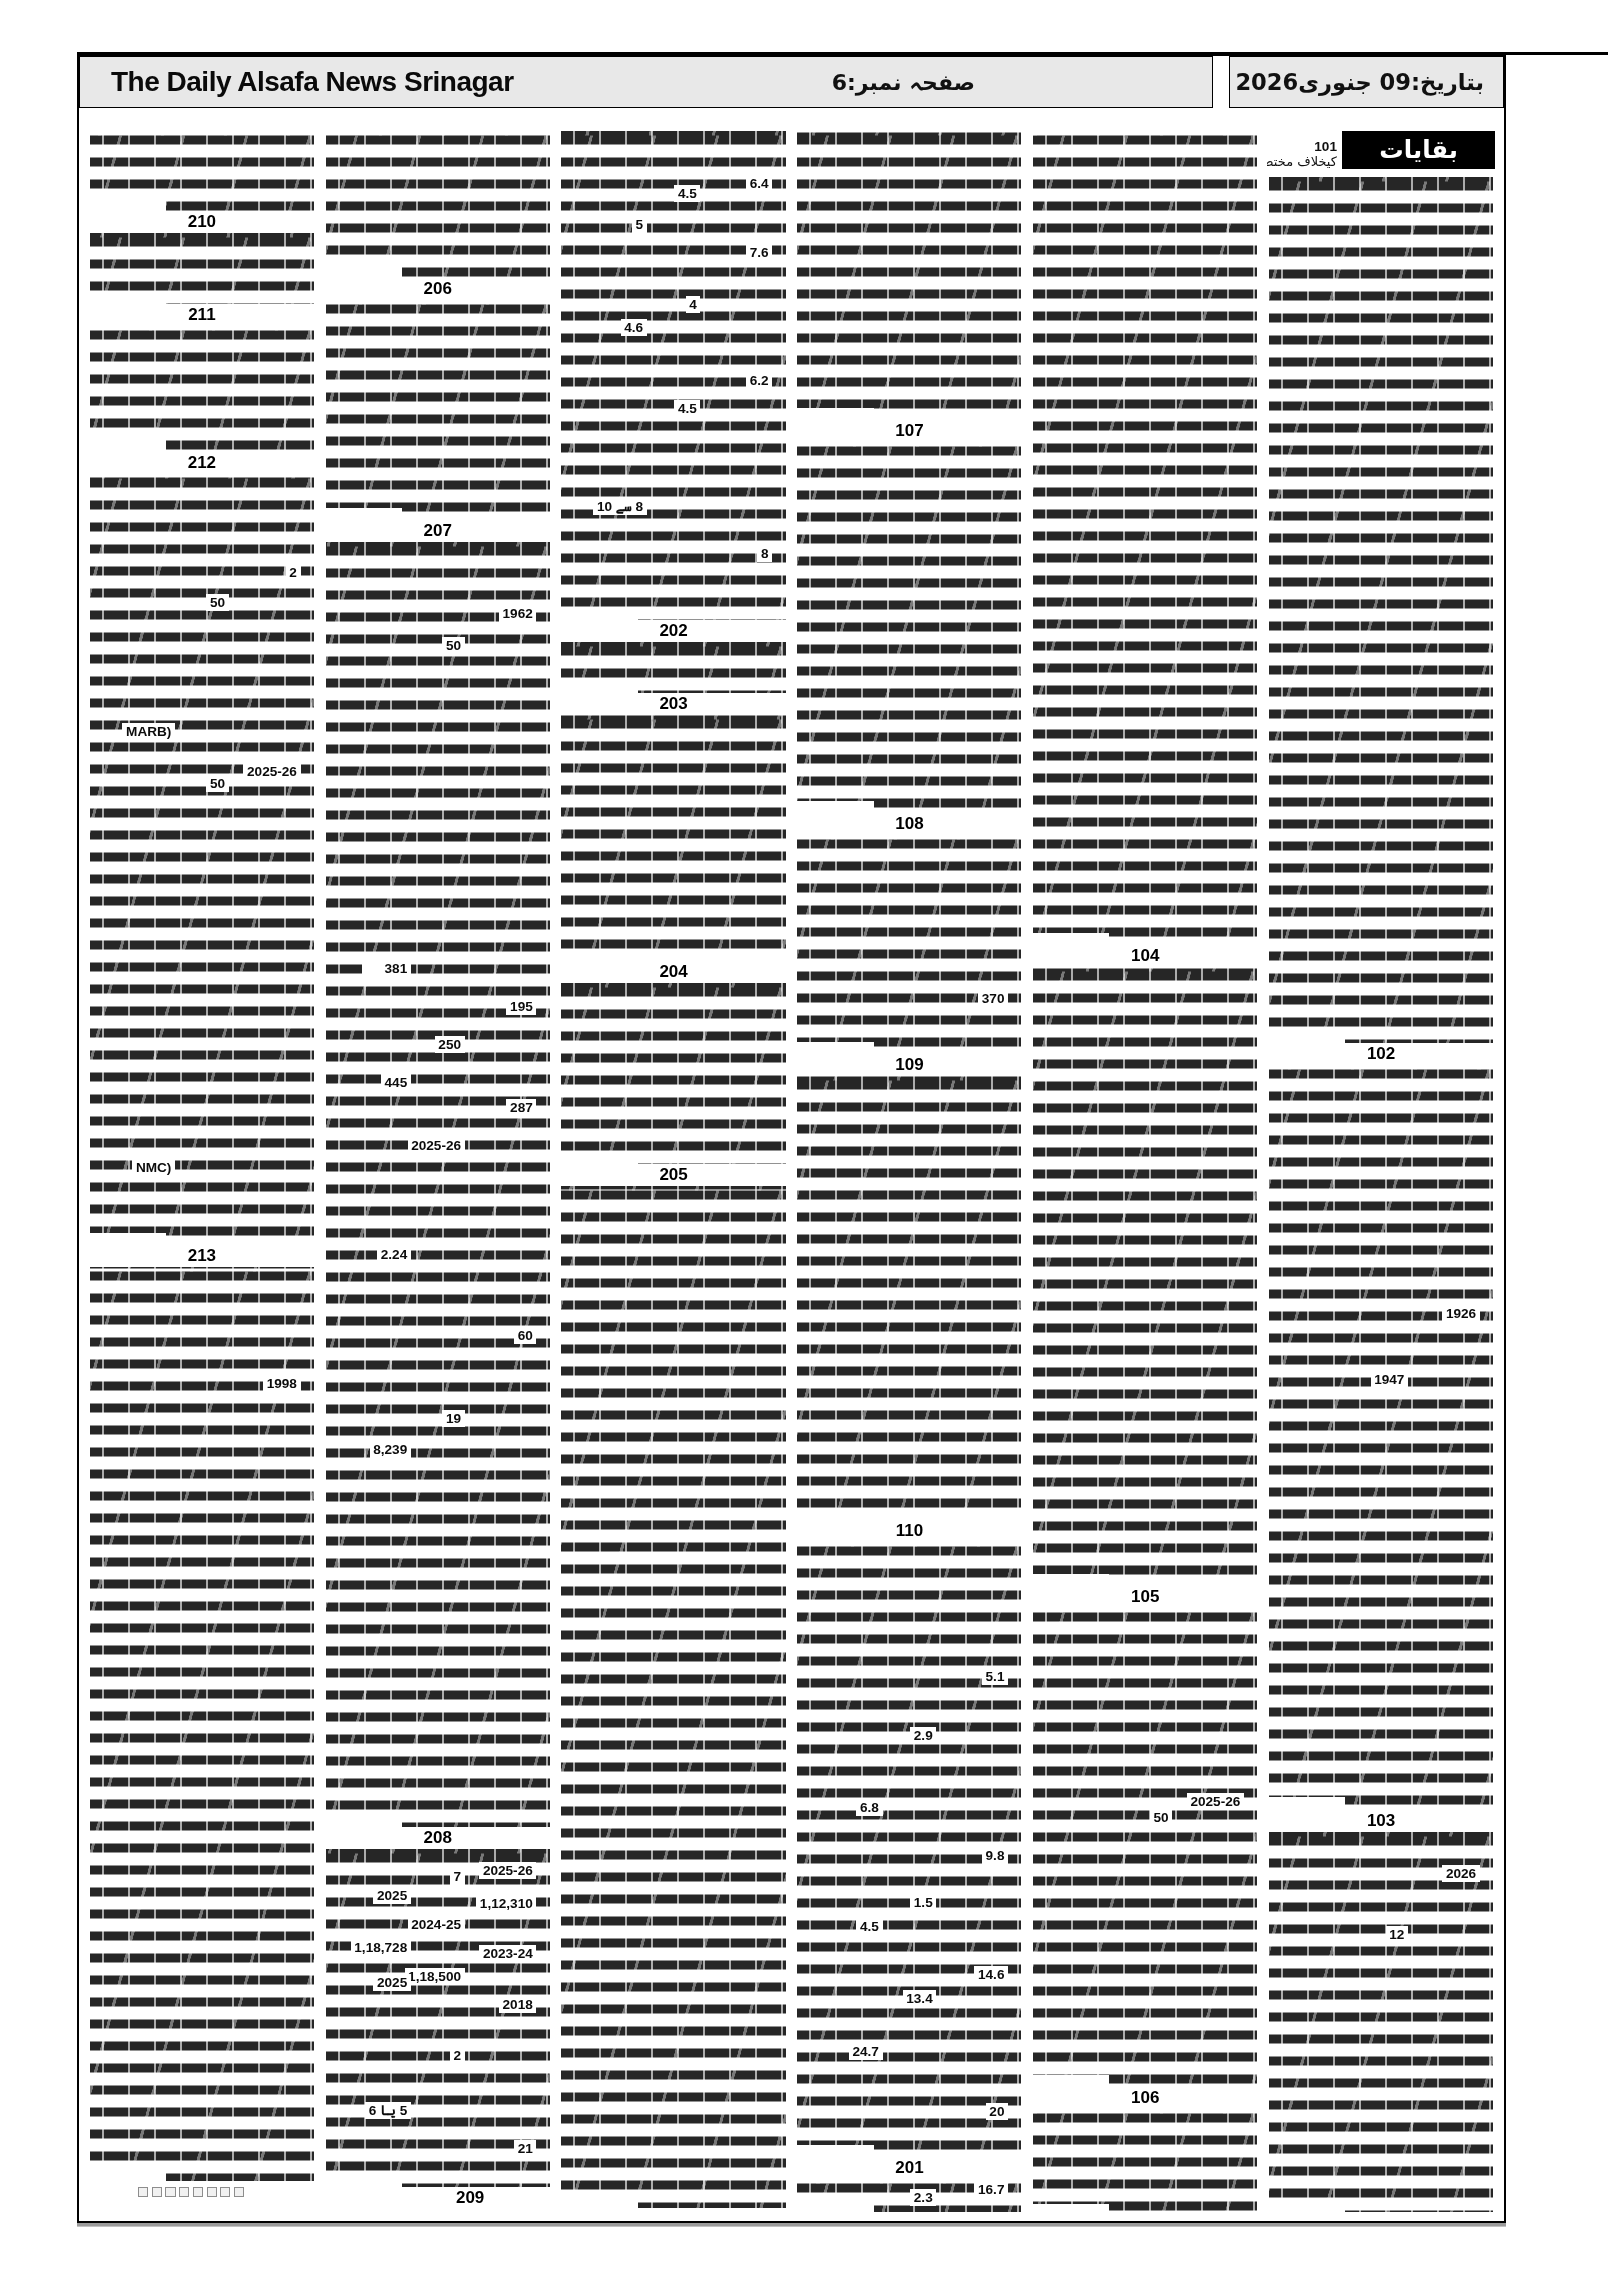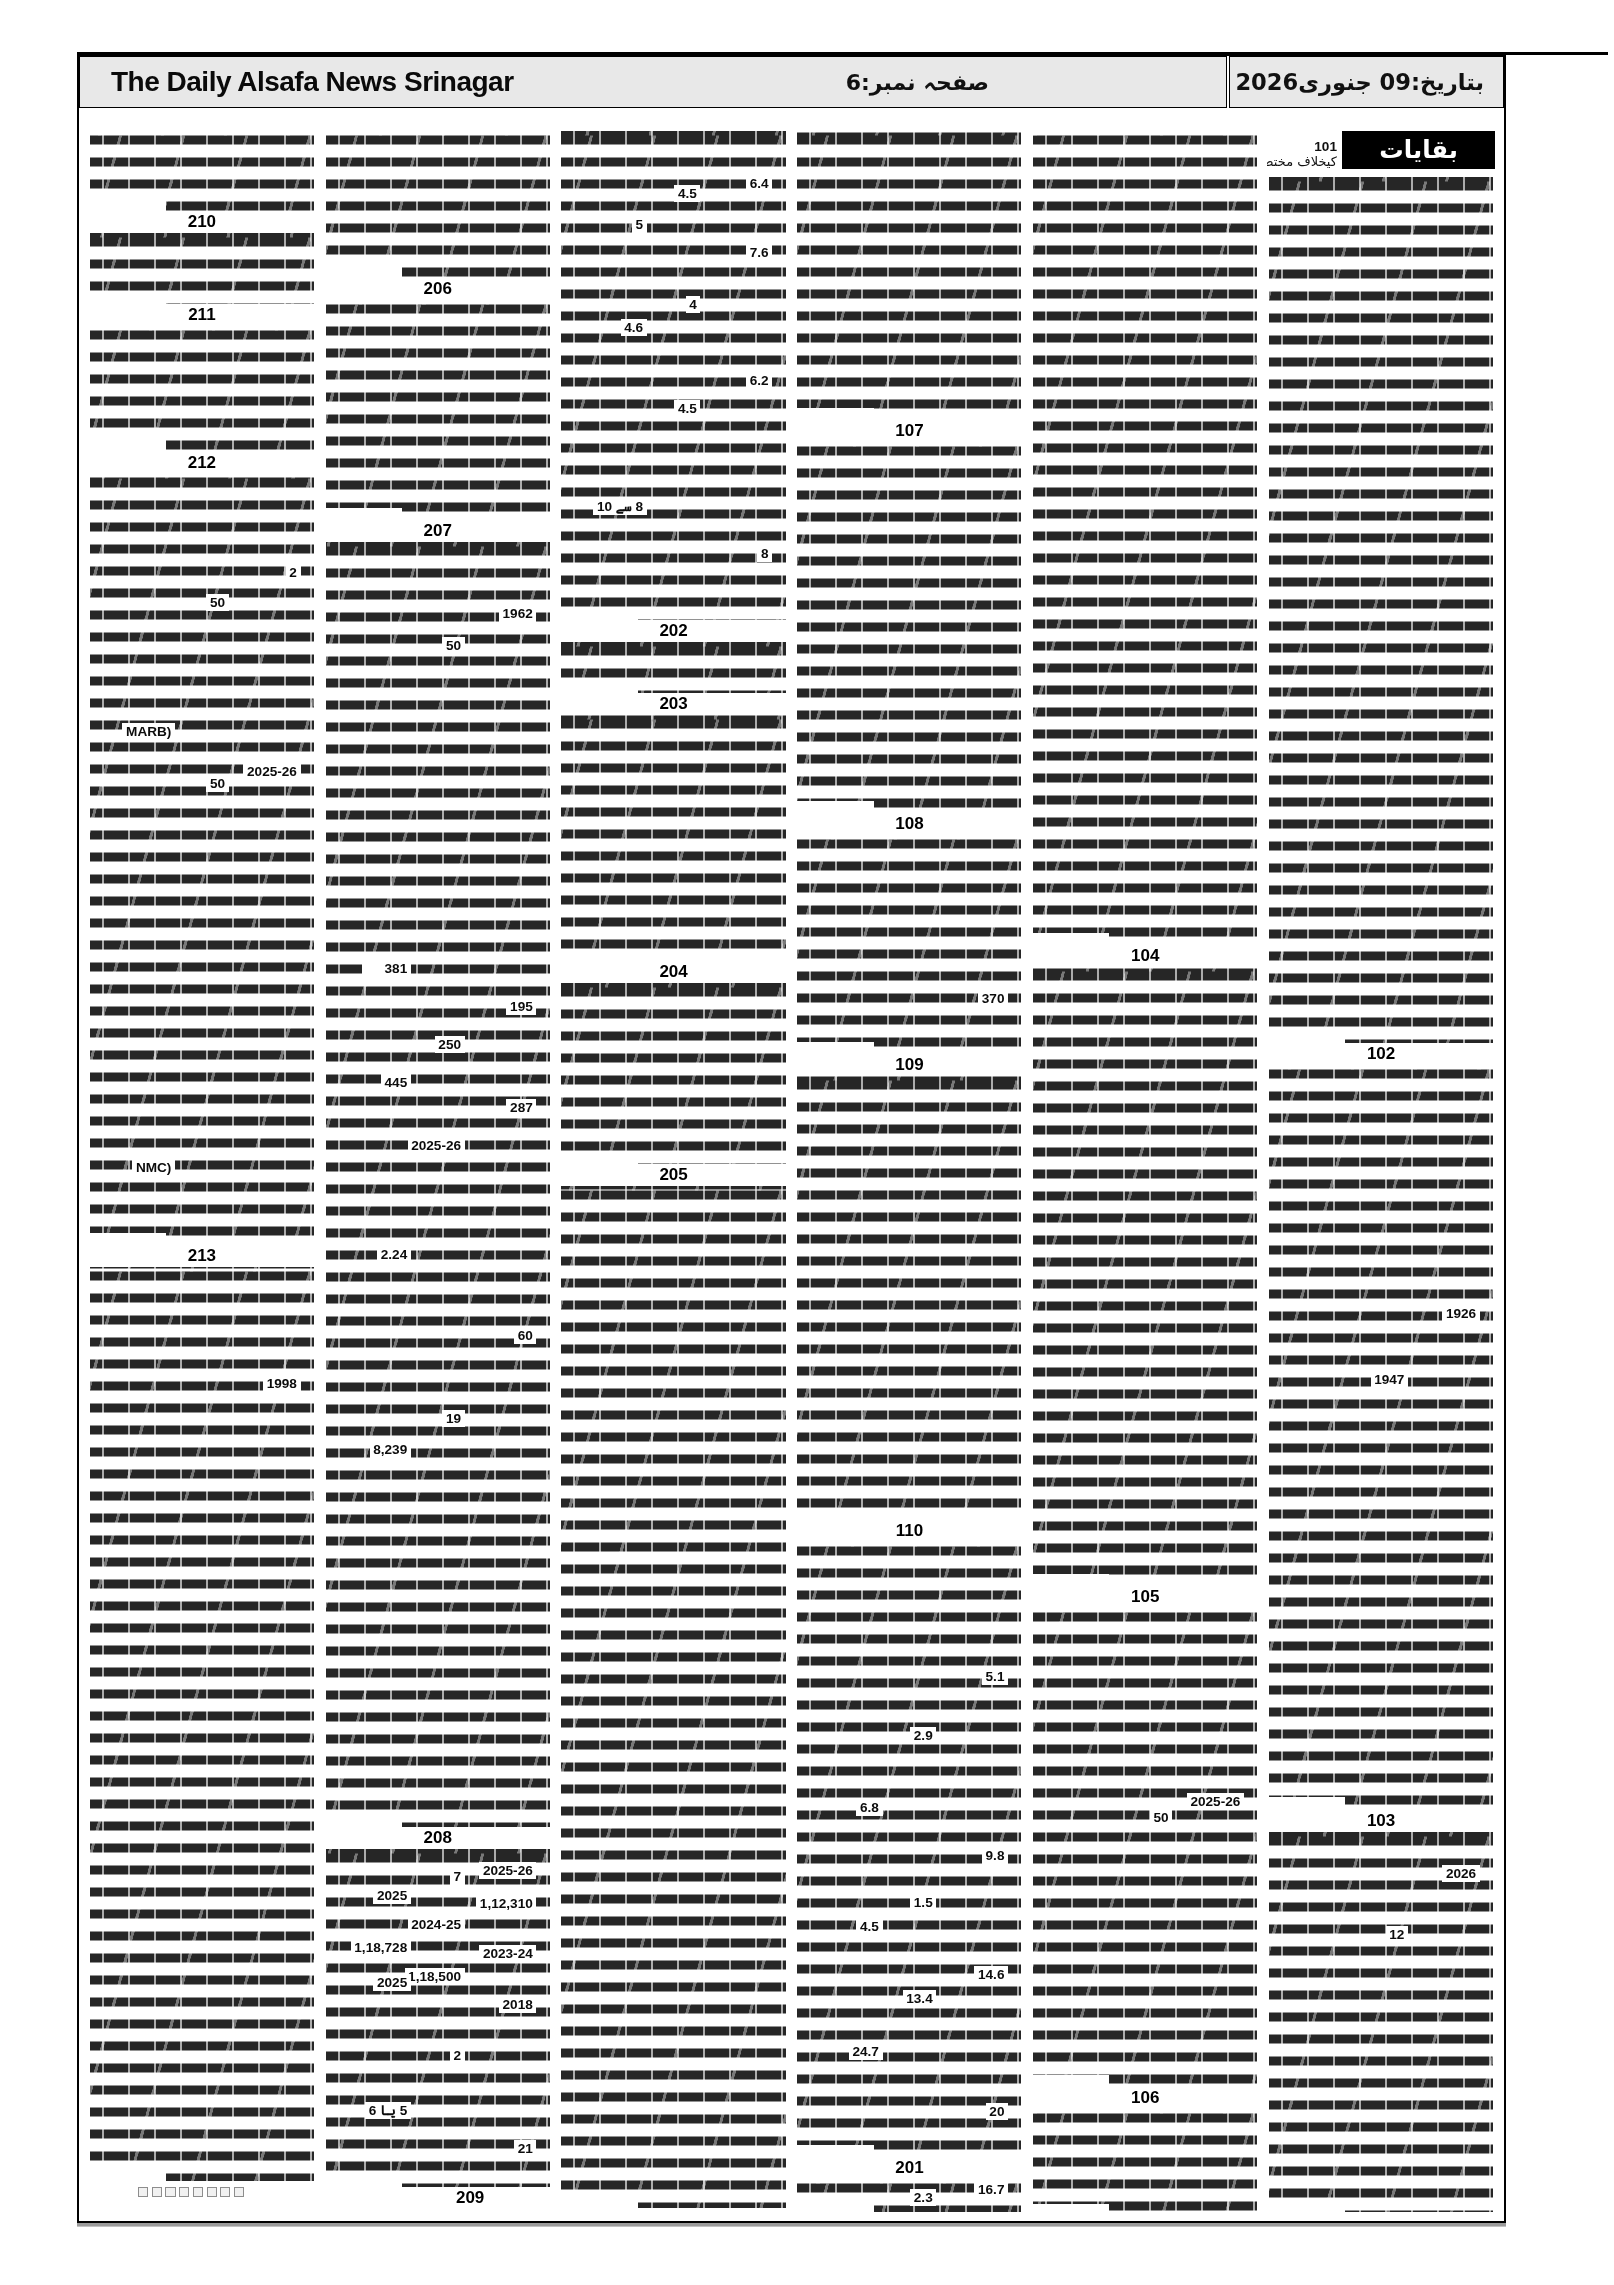--- a/index.html
+++ b/index.html
@@ -2,21 +2,21 @@
 <html lang="ur" style="font-size:14.5px"><head>
 <meta charset="utf-8">
 <style>
   html,body{margin:0;padding:0;background:#ffffff;}
   .screen{position:relative;width:1615px;height:2285px;background:#ffffff;overflow:hidden;
           font-family:"DejaVu Sans",sans-serif;color:#111;}
   .top-rule{position:absolute;left:77px;top:52px;width:1531px;height:2.7px;background:#000;}
   .frame{position:absolute;left:77px;top:54px;width:1429px;height:2169px;border:2.7px solid #000;
          background:#fff;box-sizing:border-box;box-shadow:0 3.6px 0 #9b9b9b;}
   
-  .hdr{display:flex;gap:2px;height:52px;}
+  .hdr{display:flex;gap:16px;height:52px;}
   .masthead-box{flex:1;border:1.8px solid #000;background:#e8e8e8;position:relative;
                 display:flex;align-items:center;box-sizing:border-box;}
   .masthead{font-family:"Liberation Sans",sans-serif;font-weight:bold;font-size:28px;
             letter-spacing:-0.5px;margin-left:31px;color:#0a0a0a;white-space:nowrap;}
   .page-label{position:absolute;right:237px;top:50%;transform:translateY(-50%);
               direction:rtl;font-weight:bold;font-size:22px;white-space:nowrap;}
   .date-box{width:275px;border:1.8px solid #000;background:#e8e8e8;box-sizing:border-box;
             display:flex;align-items:center;justify-content:flex-end;padding:0 9px 0 5.4px;
             direction:rtl;font-weight:bold;font-size:22.6px;white-space:nowrap;}
   

